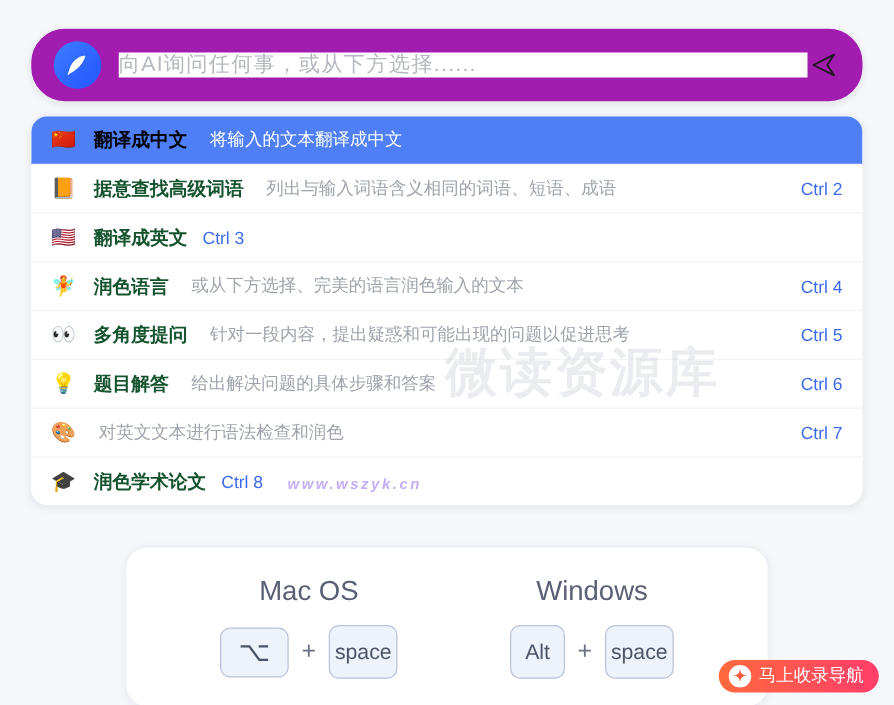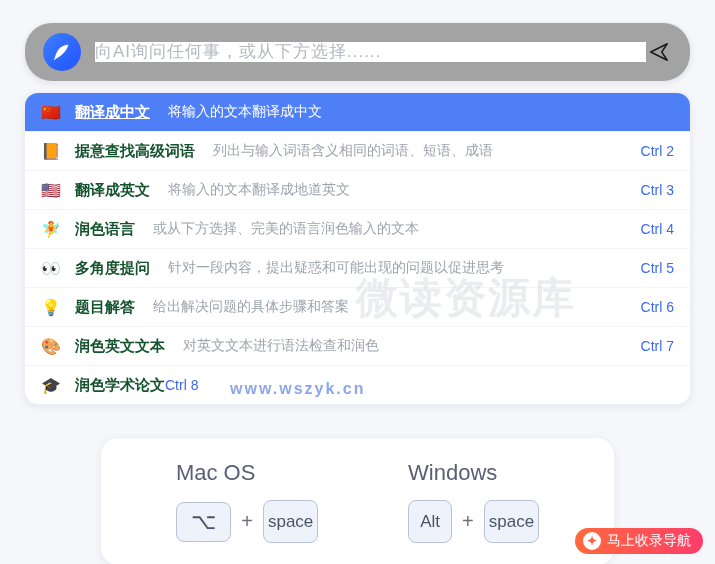--- a/index.html
+++ b/index.html
@@ -6,21 +6,21 @@
     body {
       width: 715px;
       height: 564px;
       font-family: -apple-system, BlinkMacSystemFont, "PingFang SC", "Microsoft YaHei", sans-serif;
       background: #f5f7fa;
       position: relative;
       overflow: hidden;
     }
     .search-container {
       margin: 22px 24px 10px 24px;
-      background: #a3a3a3;
+      background: #a21caf;
       border-radius: 28px;
       padding: 10px 18px;
       display: flex;
       align-items: center;
       box-shadow: 0 2px 6px rgba(0,0,0,0.08);
       border: 1px solid #eceff4;
     }
     .app-icon {
       width: 38px;
       height: 38px;
@@ -77,50 +77,52 @@
       font-size: 16px;
       flex-shrink: 0;
     }
     .item-title {
       font-size: 15px;
       font-weight: 600;
       color: #14532d;
       margin-left: 14px;
       flex-shrink: 0;
     }
-    .menu-item.selected .item-title { color: #ffffff; text-decoration: underline; }
+    .menu-item.selected .item-title { color: #000000; }
     .item-desc {
       font-size: 14px;
       color: #9ea3ac;
       margin-left: 18px;
       flex: 1;
       white-space: nowrap;
       overflow: hidden;
       text-overflow: ellipsis;
     }
     .menu-item.selected .item-desc { color: #ffffff; }
     .item-shortcut {
       font-size: 14px;
       color: #3d6aeb;
       font-weight: 500;
+      margin-left: 12px;
       flex-shrink: 0;
     }
     .shortcut-panel {
       margin: 32px 100px 0 100px;
       background: #fff;
       border-radius: 18px;
       padding: 22px 30px;
       display: flex;
       justify-content: space-around;
       box-shadow: 0 2px 8px rgba(0,0,0,0.06);
       border: 1px solid #eceff4;
     }
     .os-block {
       display: flex;
       flex-direction: column;
+      align-items: center;
     }
     .os-label {
       font-size: 22px;
       color: #5a6073;
       margin-bottom: 14px;
       font-weight: 400;
     }
     .key-row {
       display: flex;
       align-items: center;
@@ -147,21 +149,21 @@
       position: absolute;
       color: #d6dae0;
       font-size: 28px;
       font-weight: 600;
       opacity: 0.5;
       letter-spacing: 2px;
       pointer-events: none;
       z-index: 0;
     }
     .wm1 { top: 270px; left: 356px; font-size: 42px; }
-    .wm2 { top: 380px; left: 230px; font-size: 16px; color:#1d4ed8; }
+    .wm2 { top: 380px; left: 230px; font-size: 12px; color:#8b5cf6;font-style:italic; }
     .footer-badge {
       position: absolute;
       right: 12px;
       bottom: 10px;
       display: inline-flex;
       align-items: center;
       background: linear-gradient(90deg, #ff6a3d, #ff3d6a);
       color: #fff;
       font-size: 14px;
       padding: 4px 12px 4px 8px;
@@ -209,21 +211,20 @@
     </div>
     <div class="menu-item">
       <span class="item-icon">📙</span>
       <span class="item-title">据意查找高级词语</span>
       <span class="item-desc">列出与输入词语含义相同的词语、短语、成语</span>
       <span class="item-shortcut">Ctrl 2</span>
     </div>
     <div class="menu-item">
       <span class="item-icon">🇺🇸</span>
       <span class="item-title">翻译成英文</span>
-      <span class="item-desc">将输入的文本翻译成地道英文</span>
       <span class="item-shortcut">Ctrl 3</span>
     </div>
     <div class="menu-item">
       <span class="item-icon">🧚</span>
       <span class="item-title">润色语言</span>
       <span class="item-desc">或从下方选择、完美的语言润色输入的文本</span>
       <span class="item-shortcut">Ctrl 4</span>
     </div>
     <div class="menu-item">
       <span class="item-icon">👀</span>
@@ -232,21 +233,20 @@
       <span class="item-shortcut">Ctrl 5</span>
     </div>
     <div class="menu-item">
       <span class="item-icon">💡</span>
       <span class="item-title">题目解答</span>
       <span class="item-desc">给出解决问题的具体步骤和答案</span>
       <span class="item-shortcut">Ctrl 6</span>
     </div>
     <div class="menu-item">
       <span class="item-icon">🎨</span>
-      <span class="item-title">润色英文文本</span>
       <span class="item-desc">对英文文本进行语法检查和润色</span>
       <span class="item-shortcut">Ctrl 7</span>
     </div>
     <div class="menu-item">
       <span class="item-icon">🎓</span>
       <span class="item-title">润色学术论文</span>
       <span class="item-shortcut">Ctrl 8</span>
     </div>
   </div>
 

